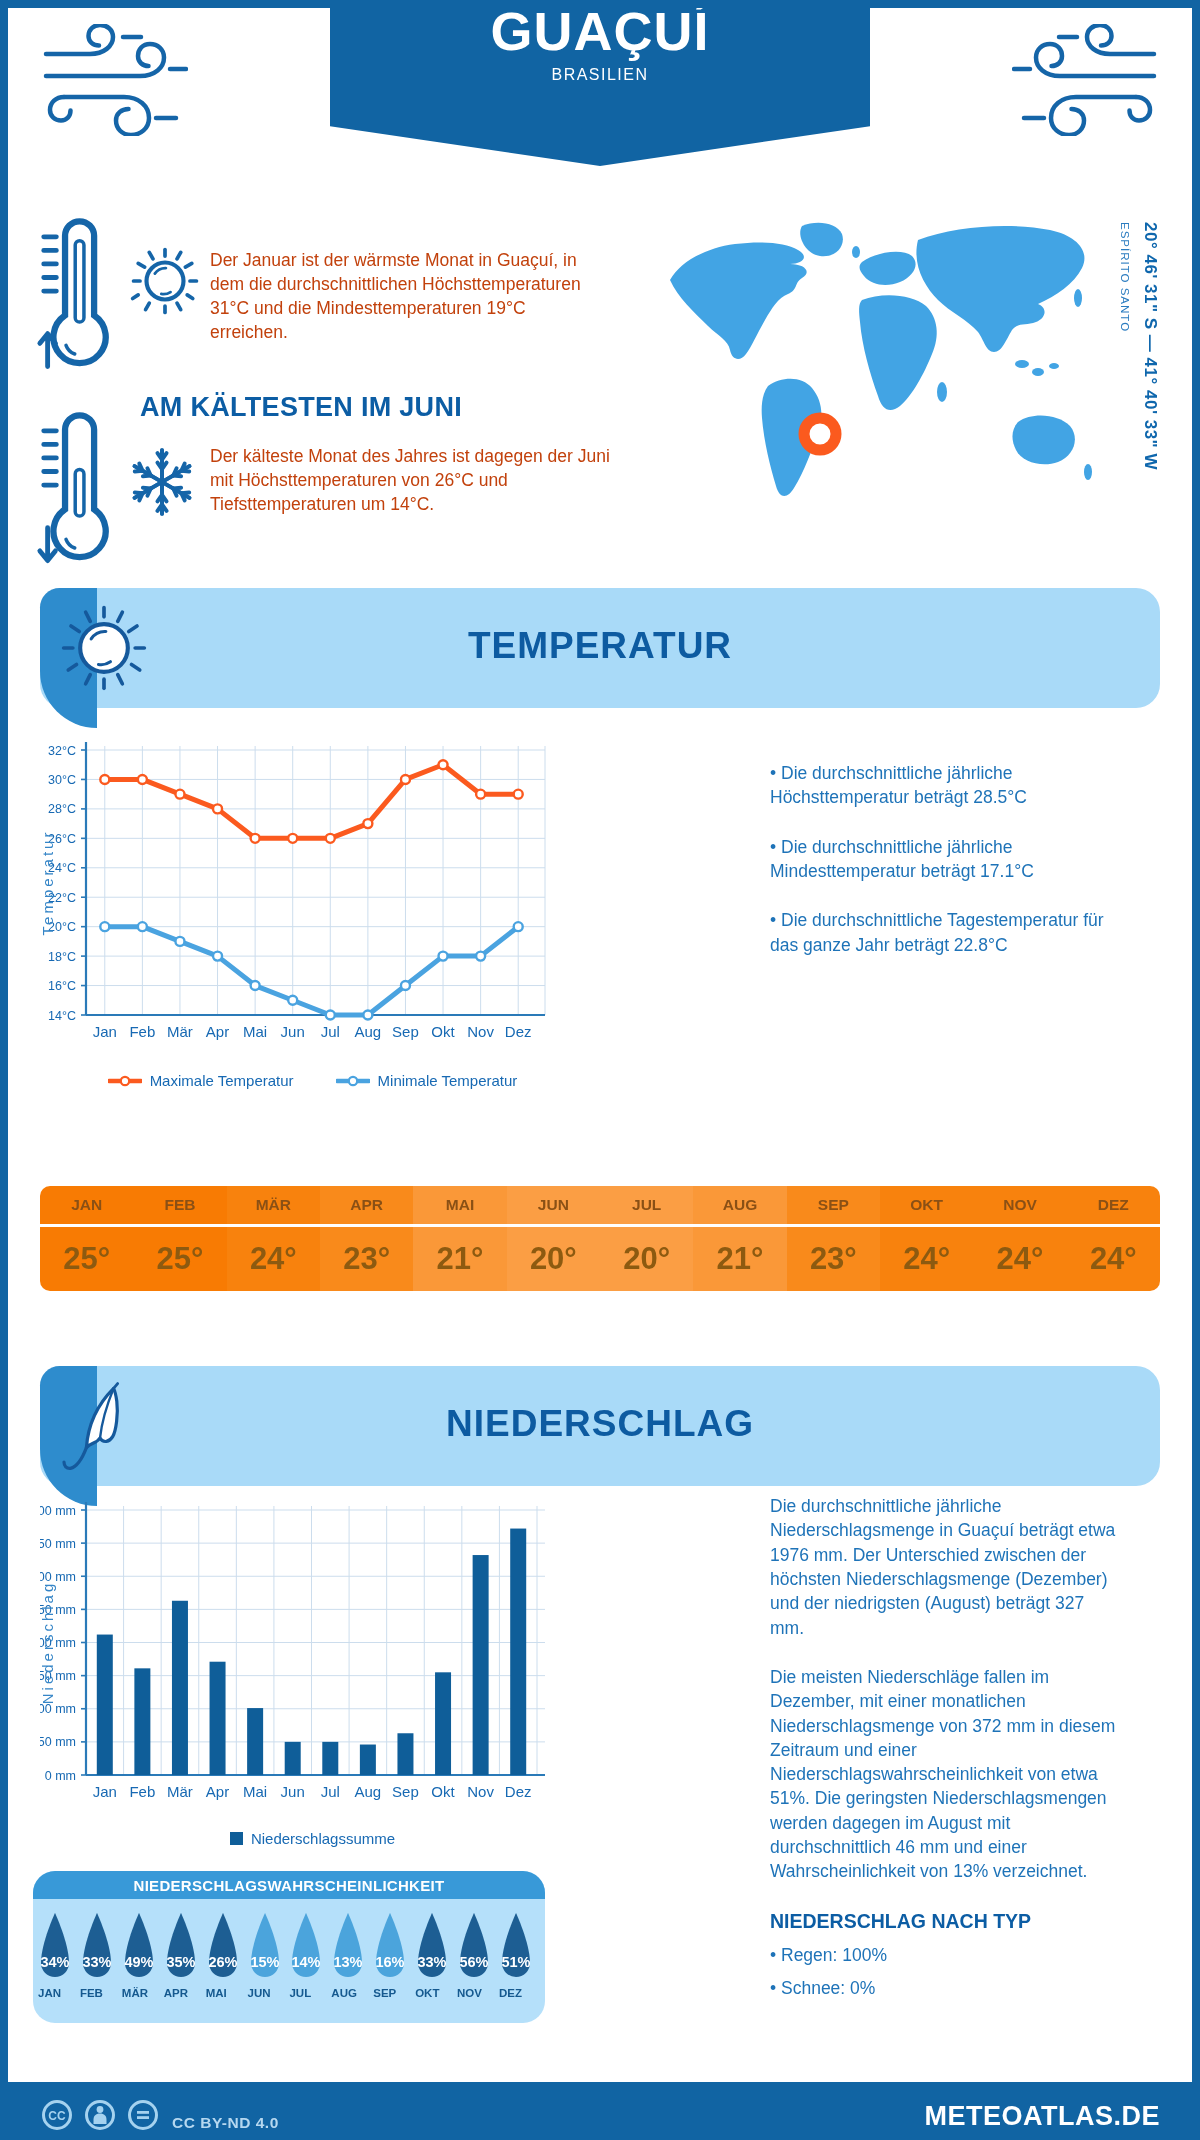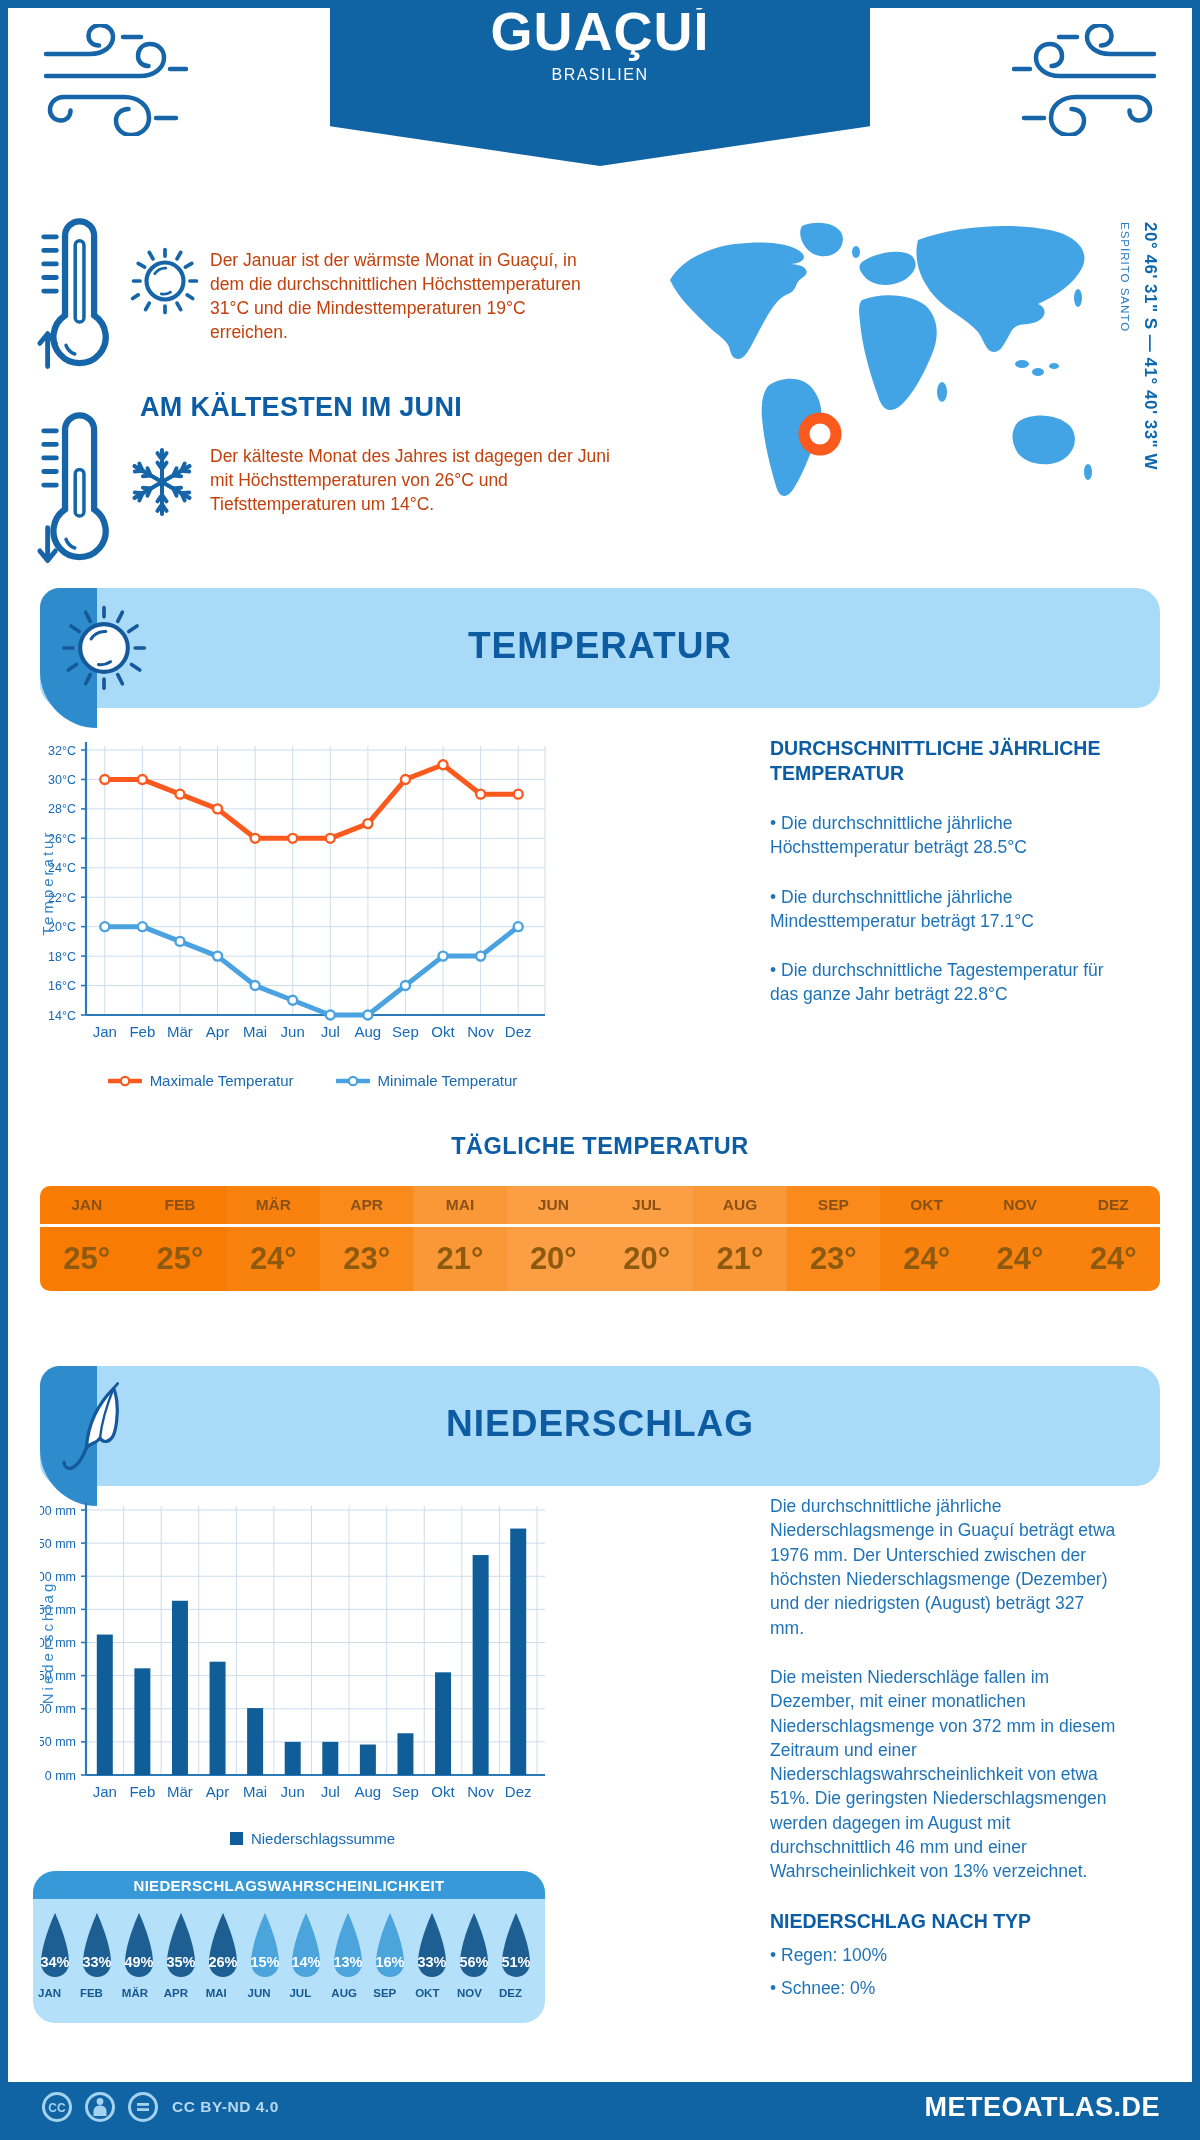--- a/index.html
+++ b/index.html
@@ -66,21 +66,21 @@
   .prob-box{position:absolute;left:33px;top:1871px;width:512px;height:152px;background:#b5e0fa;
       border-radius:22px;overflow:hidden;}
   .prob-head{height:28px;background:#3899d8;color:#ffffff;font-size:15px;font-weight:bold;
       letter-spacing:.3px;display:flex;align-items:center;justify-content:center;}
   .prob-drops{display:flex;justify-content:space-between;padding:12px 5px 0 5px;}
   .drop-slot{width:41px;display:flex;flex-direction:column;}
   .drop-month{margin-top:4px;font-size:11.5px;font-weight:bold;color:#15598f;}
 
   
   .footer{position:absolute;left:8px;top:2082px;width:1184px;height:50px;background:#1164a3;
-      display:flex;align-items:center;padding:16px 32px;box-sizing:border-box;z-index:10;}
+      display:flex;align-items:flex-end;padding:0 32px;box-sizing:border-box;z-index:10;}
   .cc-group{display:flex;align-items:center;gap:9px;}
   .cc-label{margin-left:12px;font-size:15.5px;font-weight:bold;color:#b6d8f0;letter-spacing:.5px;}
   .site{margin-left:auto;font-size:27px;font-weight:bold;color:#ffffff;letter-spacing:.5px;}
 </style>
 </head>
 <body>
 
 <div class="page">
 
   <svg class="wind wind-left" viewBox="0 0 150 112">
@@ -341,27 +341,25 @@
           <svg width="34" height="14" viewBox="0 0 34 14">
             <line x1="1" y1="7" x2="33" y2="7" stroke="#4aa3e0" stroke-width="4.5" stroke-linecap="round"></line>
             <circle cx="17" cy="7" r="4.2" fill="#fff" stroke="#4aa3e0" stroke-width="2.2"></circle>
           </svg>
           <span>Minimale Temperatur</span>
         </div>
       </div>
   </div>
 
   <aside class="aside an-aside">
-    <h3>DURCHSCHNITTLICHE JÄHRLICHE TEMPERATUR</h3>
     <p>• Die durchschnittliche jährliche Höchsttemperatur beträgt 28.5°C</p>
     <p>• Die durchschnittliche jährliche Mindesttemperatur beträgt 17.1°C</p>
     <p>• Die durchschnittliche Tagestemperatur für das ganze Jahr beträgt 22.8°C</p>
   </aside>
 
-  <h3 class="daily-title">TÄGLICHE TEMPERATUR</h3>
   <div class="month-table" id="monthTable">
       <div class="mt-head" style="background: rgb(248, 123, 3); color: rgb(138, 80, 21);">JAN</div>
       <div class="mt-head" style="background: rgb(248, 123, 3); color: rgb(138, 80, 21);">FEB</div>
       <div class="mt-head" style="background: rgb(248, 130, 13); color: rgb(138, 80, 21);">MÄR</div>
       <div class="mt-head" style="background: rgb(249, 138, 27); color: rgb(138, 80, 21);">APR</div>
       <div class="mt-head" style="background: rgb(250, 152, 56); color: rgb(138, 80, 21);">MAI</div>
       <div class="mt-head" style="background: rgb(251, 158, 68); color: rgb(138, 80, 21);">JUN</div>
       <div class="mt-head" style="background: rgb(251, 158, 68); color: rgb(138, 80, 21);">JUL</div>
       <div class="mt-head" style="background: rgb(250, 152, 56); color: rgb(138, 80, 21);">AUG</div>
       <div class="mt-head" style="background: rgb(249, 138, 27); color: rgb(138, 80, 21);">SEP</div>

